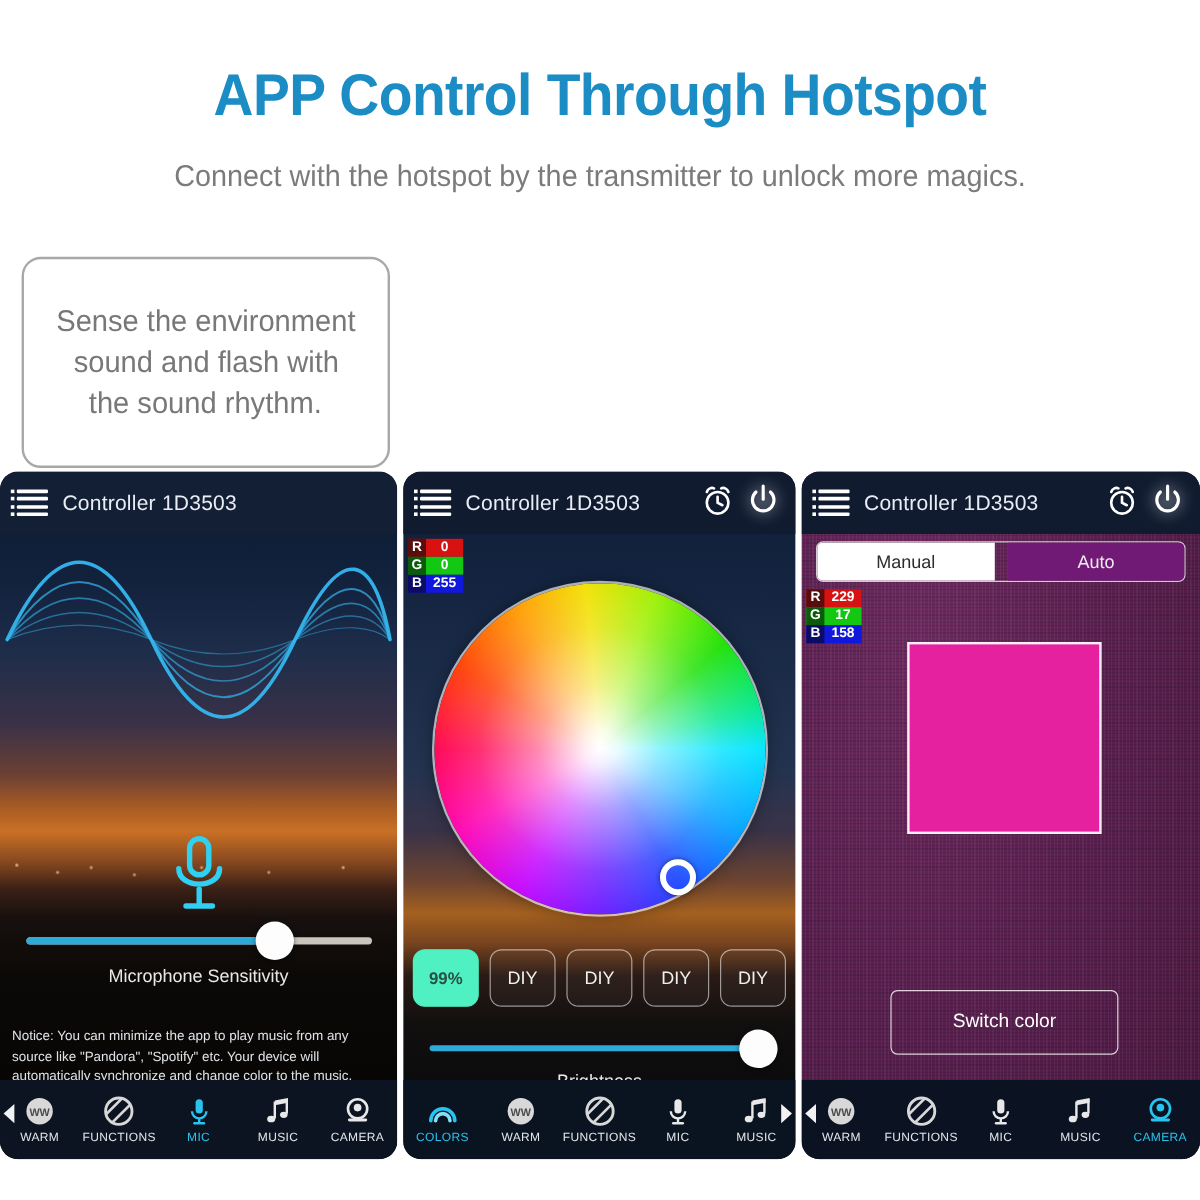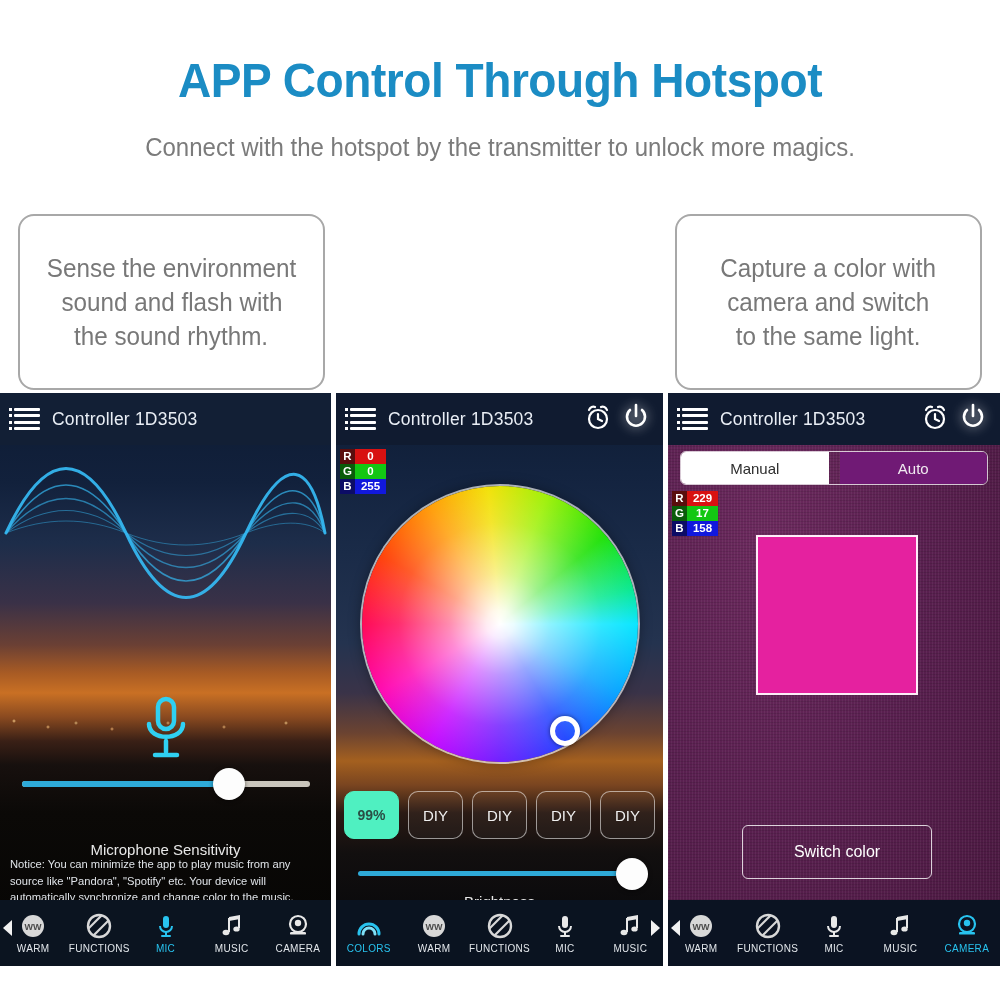--- a/index.html
+++ b/index.html
@@ -49,20 +49,21 @@
   }
 
   
   .panels {
     position: absolute; left: 0; top: 393px;
     width: 1000px; height: 573px;
   }
   .panel {
     position: absolute; top: 0; height: 573px;
     overflow: hidden;
+    border-radius: 15px;
   }
   #panel-1 { left: 0px;   width: 331px; }
   #panel-2 { left: 336px; width: 327px; }
   #panel-3 { left: 668px; width: 332px; }
 
   
   .app-header {
     position: absolute; left: 0; top: 0; width: 100%; height: 52px;
     background: #121f35;
     display: flex; align-items: center;
@@ -125,21 +126,21 @@
   .track-fill { position: absolute; left: 0; top: 0; height: 100%; background: #2eaad8; border-radius: 3px; }
   .knob {
     position: absolute; top: 50%; width: 32px; height: 32px; margin-top: -16px;
     background: #fdfdfd; border-radius: 50%;
     box-shadow: 0 1px 4px rgba(0,0,0,.5);
   }
   .slider-label {
     position: absolute; width: 100%; text-align: center;
     color: #e8e8e8; font-size: 15px;
   }
-  #p1-slider-label { position: absolute; left: 0; top: 412px; width: 331px; margin-top: 36px; }
+  #p1-slider-label { position: absolute; left: 0; top: 412px; width: 331px; }
 
   .p1-notice {
     position: absolute; left: 10px; top: 463px; width: 315px;
     color: #dfe3e8; font-size: 11.2px; line-height: 1.48;
   }
 
   
   .nav {
     position: absolute; left: 0; bottom: 0; width: 100%; height: 66px;
     background: #0b1420;
@@ -274,25 +275,20 @@
 
   <div class="hero-title" style="color: rgb(27, 140, 196);">APP Control Through Hotspot</div>
   <div class="hero-sub" style="color: rgb(123, 123, 123);">Connect with the hotspot by the transmitter to unlock more magics.</div>
 
   <div class="features">
     <div class="feature-box">
       <div class="feature-line">Sense the environment</div>
       <div class="feature-line">sound and flash with</div>
       <div class="feature-line">the sound rhythm.</div>
     </div>
-    <div class="feature-box">
-      <div class="feature-line">Capture a color with</div>
-      <div class="feature-line">camera and switch</div>
-      <div class="feature-line">to the same light.</div>
-    </div>
   </div>
 
   <div class="panels">
 
     <div class="panel" id="panel-1">
       <div class="p1-bg"></div>
       <div class="p1-horizon-lights"></div>
 
       <div class="app-header">
         <span class="list-icon">

